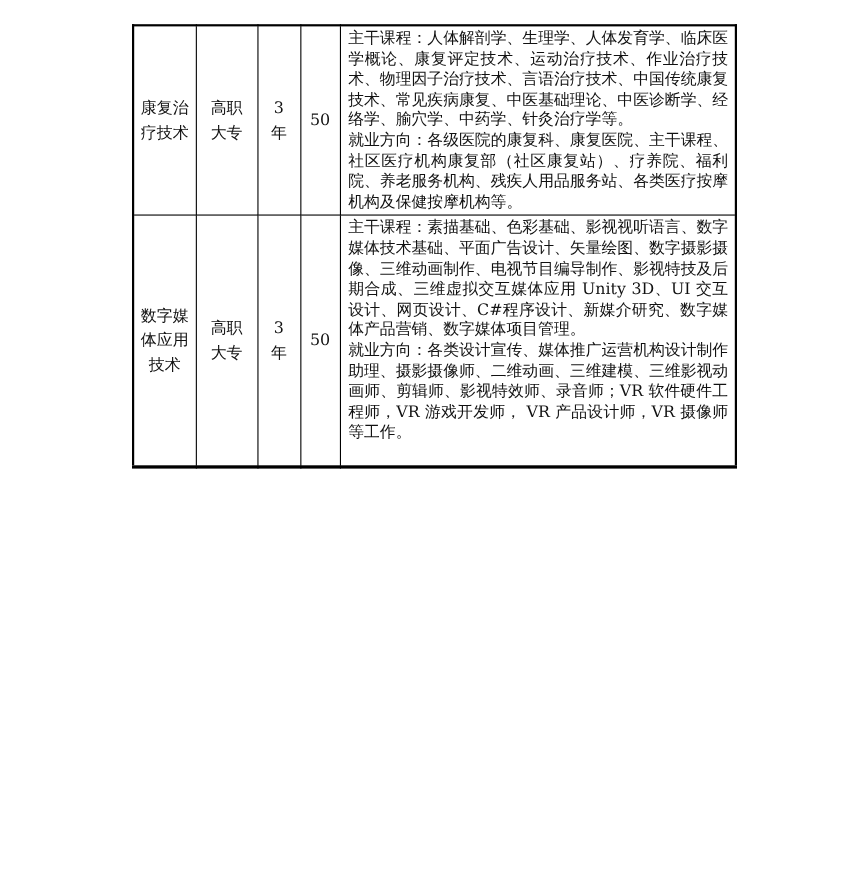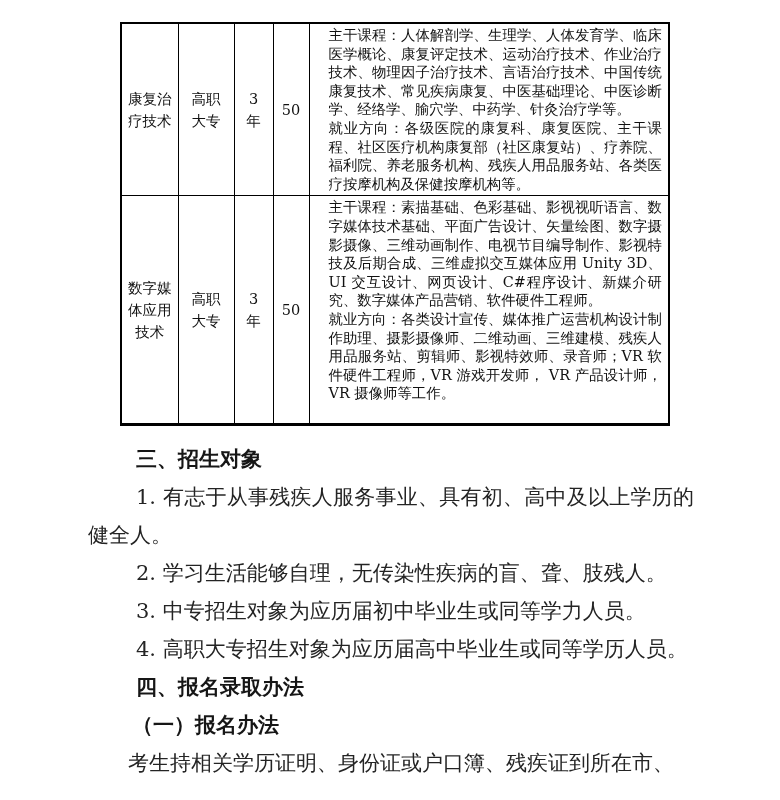--- a/index.html
+++ b/index.html
@@ -33,21 +33,21 @@
   .spec-table tr.r2 td { height: 229px; }
   .cell-center {
     text-align: center;
     vertical-align: middle;
     white-space: pre-line;
     font-size: 14.5px;
     line-height: 22px;
   }
   td.desc {
     vertical-align: top;
-    padding: 2px 6px 2px 19px;
+    padding: 2px 6px 2px 7px;
     font-size: 14.4px;
     line-height: 18.6px;
     text-align: justify;
   }
   td.desc p { margin: 0; }
 
   
   .body-text {
     position: absolute;
     left: 88px;
@@ -113,31 +113,21 @@
       <tr class="r2">
         <td class="cell-center">数字媒
 体应用
 技术</td>
         <td class="cell-center">高职
 大专</td>
         <td class="cell-center">3
 年</td>
         <td class="cell-center">50</td>
         <td class="desc">
-          <p>主干课程：素描基础、色彩基础、影视视听语言、数字媒体技术基础、平面广告设计、矢量绘图、数字摄影摄像、三维动画制作、电视节目编导制作、影视特技及后期合成、三维虚拟交互媒体应用 Unity 3D、UI 交互设计、网页设计、C#程序设计、新媒介研究、数字媒体产品营销、软件硬件工程师。</p>
-          <p>就业方向：各类设计宣传、媒体推广运营机构设计制作助理、摄影摄像师、二维动画、三维建模、残疾人用品服务站、剪辑师、影视特效师、录音师；VR 软件硬件工程师，VR 游戏开发师， VR 产品设计师，VR 摄像师等工作。</p>
+          <p>主干课程：素描基础、色彩基础、影视视听语言、数字媒体技术基础、平面广告设计、矢量绘图、数字摄影摄像、三维动画制作、电视节目编导制作、影视特技及后期合成、三维虚拟交互媒体应用 Unity 3D、UI 交互设计、网页设计、C#程序设计、新媒介研究、数字媒体产品营销、数字媒体项目管理。</p>
+          <p>就业方向：各类设计宣传、媒体推广运营机构设计制作助理、摄影摄像师、二维动画、三维建模、三维影视动画师、剪辑师、影视特效师、录音师；VR 软件硬件工程师，VR 游戏开发师， VR 产品设计师，VR 摄像师等工作。</p>
         </td>
       </tr>
     </tbody>
   </table>
 
-  <div class="body-text">
-    <p class="heading">三、招生对象</p>
-    <p class="item">1. 有志于从事残疾人服务事业、具有初、高中及以上学历的健全人。</p>
-    <p class="item">2. 学习生活能够自理，无传染性疾病的盲、聋、肢残人。</p>
-    <p class="item">3. 中专招生对象为应历届初中毕业生或同等学力人员。</p>
-    <p class="item">4. 高职大专招生对象为应历届高中毕业生或同等学历人员。</p>
-    <p class="heading">四、报名录取办法</p>
-    <p class="sub-heading">（一）报名办法</p>
-    <p class="para">考生持相关学历证明、身份证或户口簿、残疾证到所在市、</p>
-  </div>
 
 </div>
 
 </body></html>

